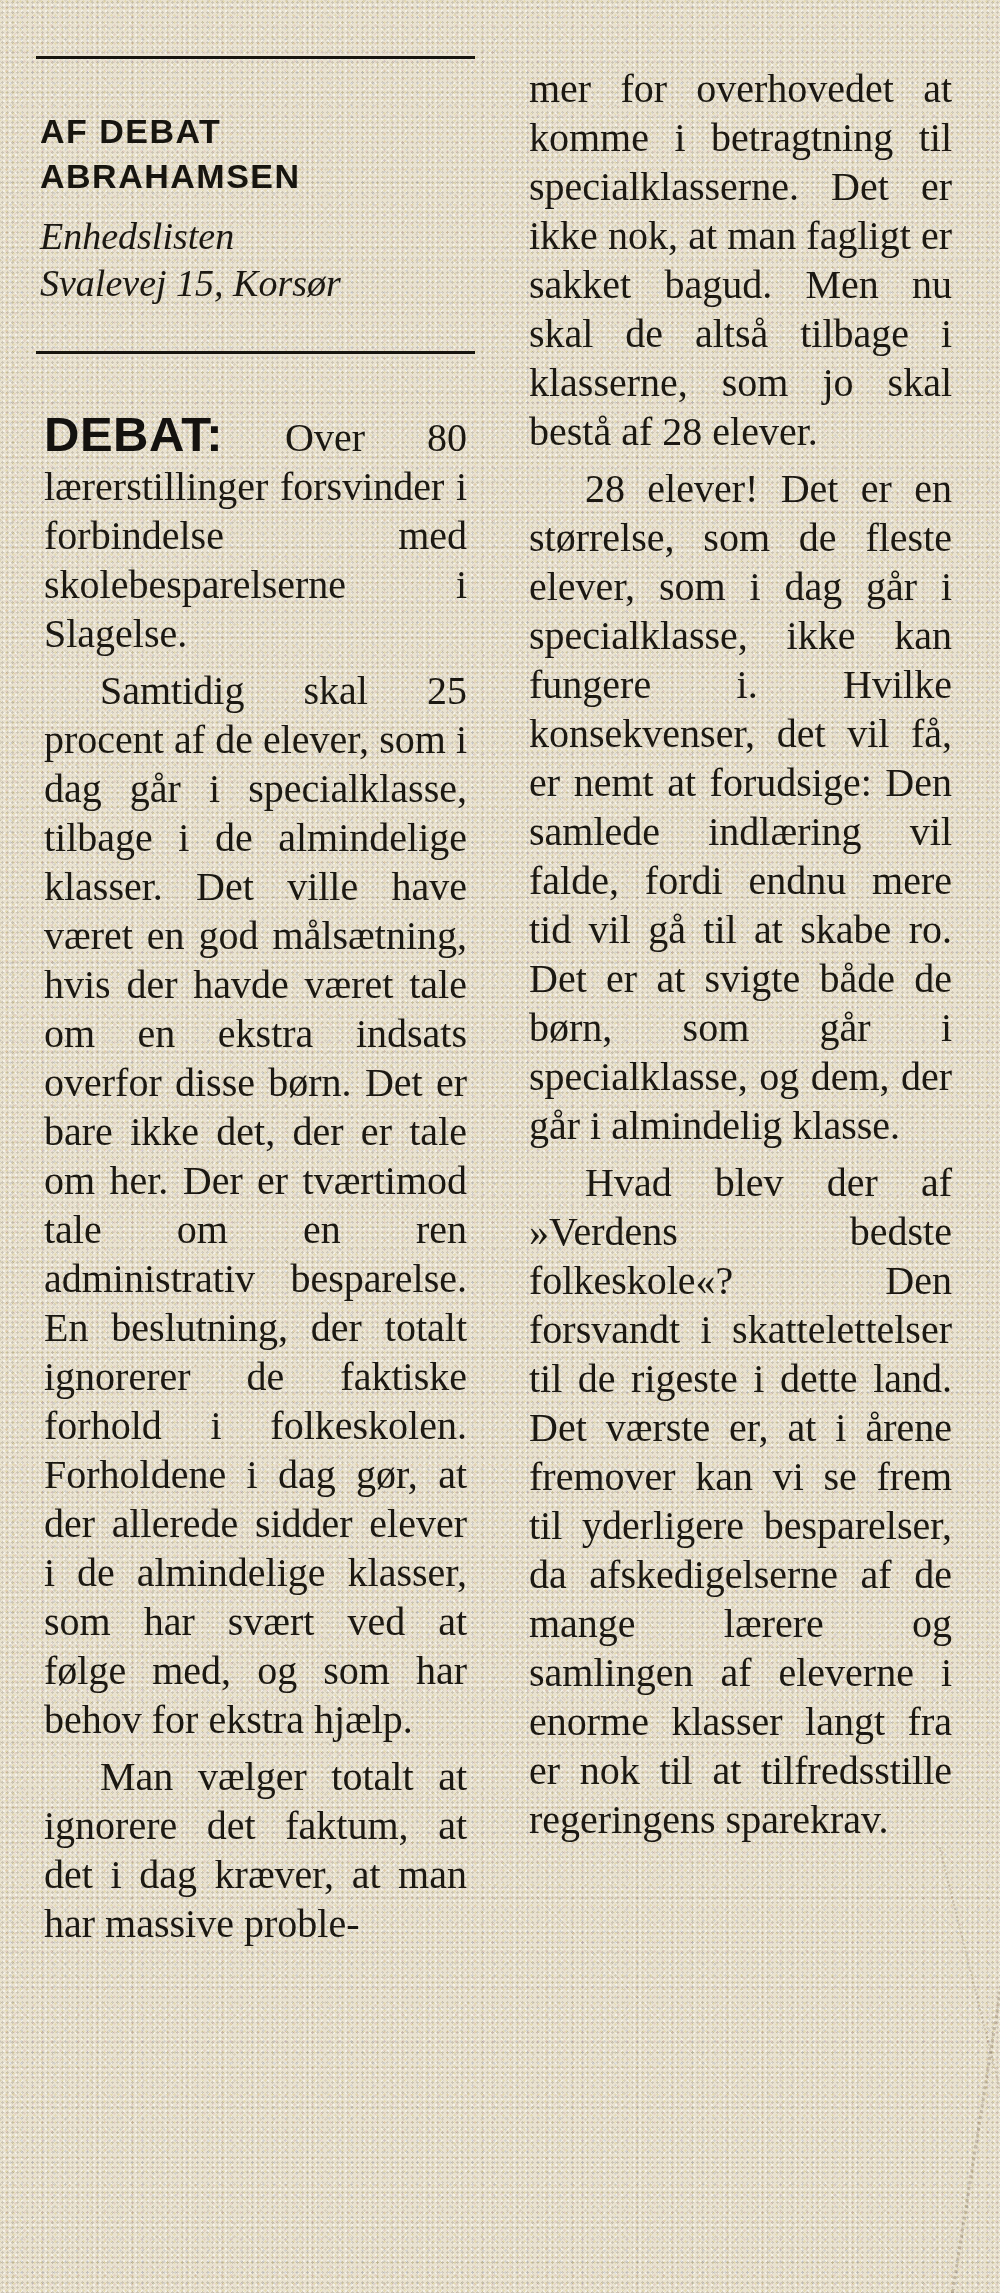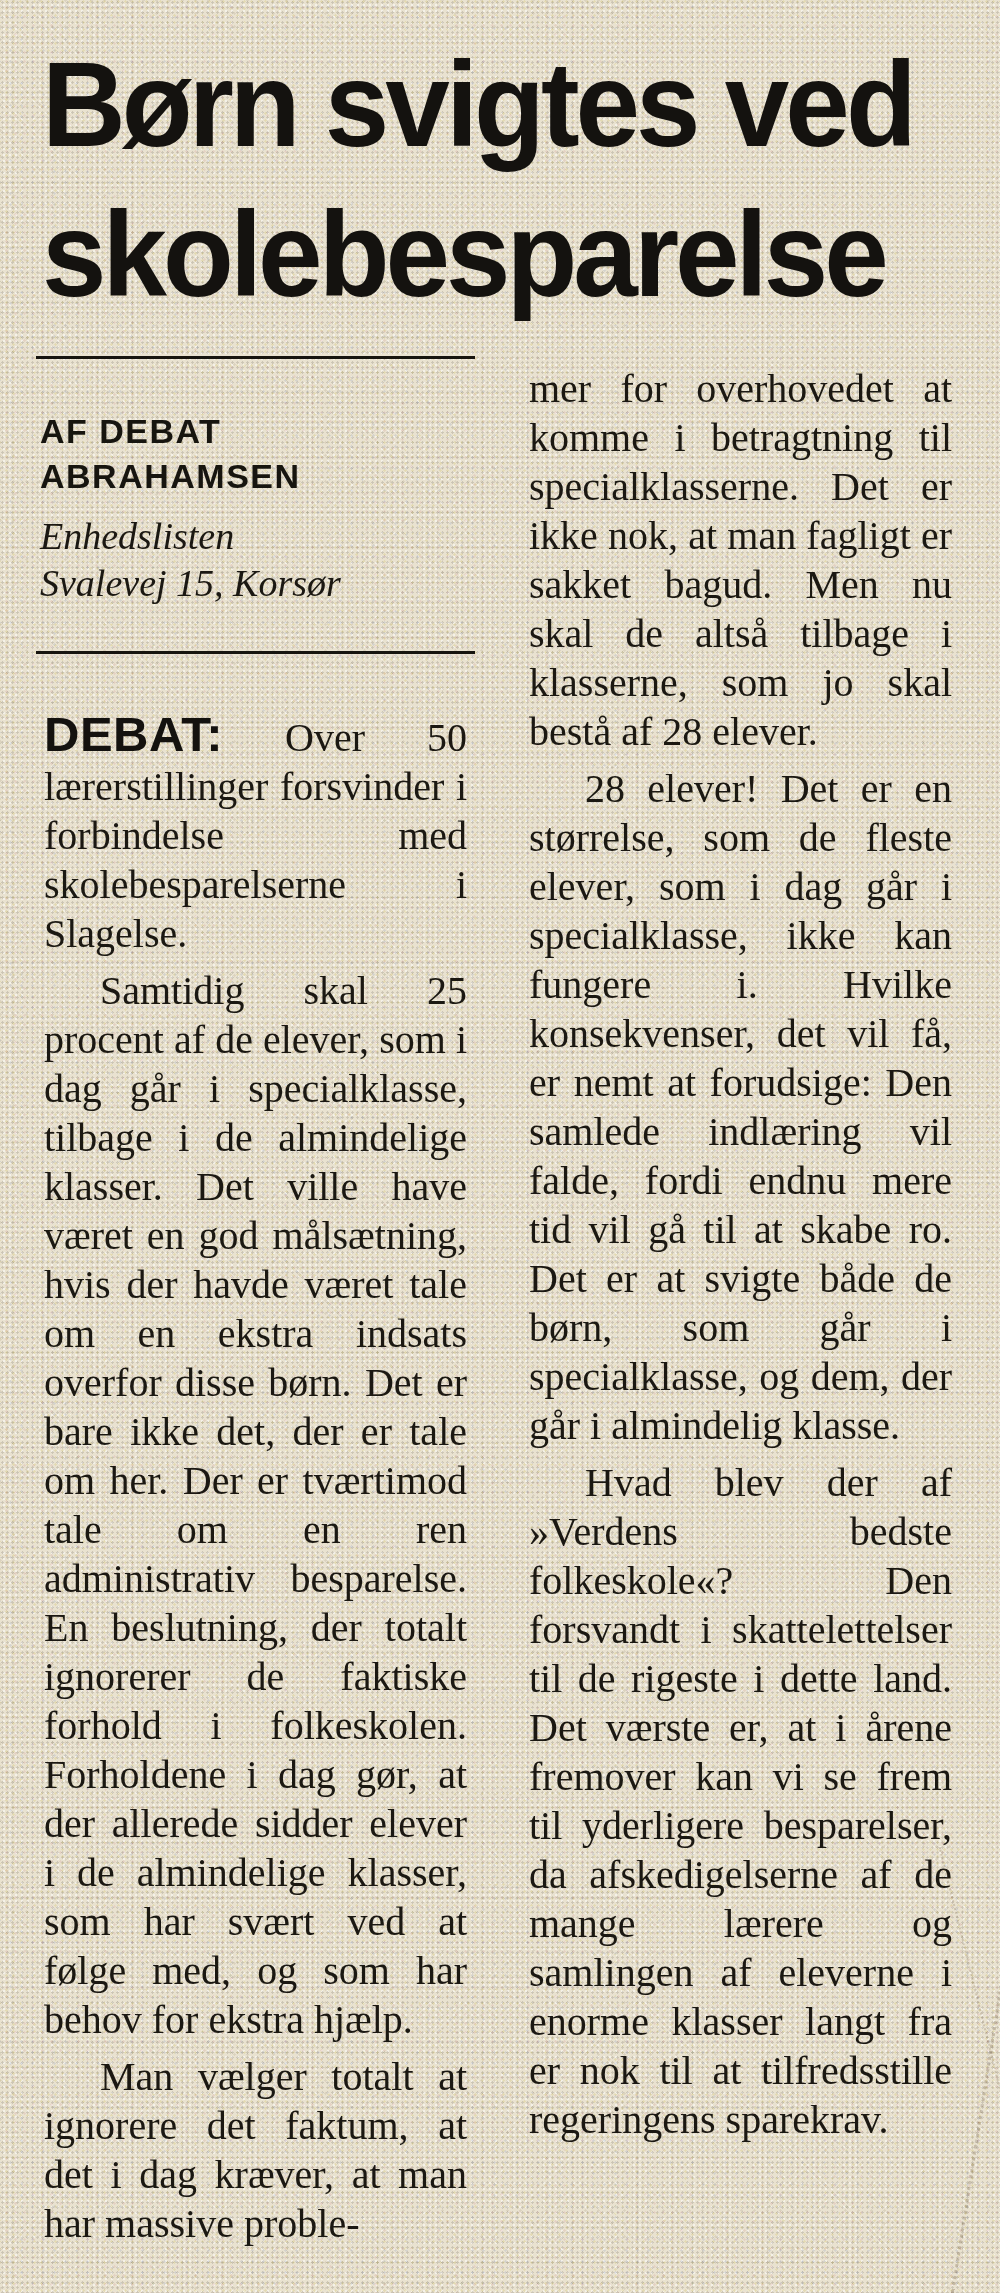--- a/index.html
+++ b/index.html
@@ -102,41 +102,37 @@
     border-left:2px dotted rgba(110,85,55,.22);
     transform:rotate(-14deg);
   }
 </style>
 </head>
 <body>
 
 <div class="paper">
   <div class="content">
 
-    <h1 class="headline">
-      <span class="hl-line">Børn svigtes ved</span>
-      <span class="hl-line">skolebesparelse</span>
-    </h1>
 
     <div class="cols">
 
       <div class="col">
         <div class="byline-block">
           <div class="byline-name">
             <div>AF DEBAT</div>
             <div>ABRAHAMSEN</div>
           </div>
           <div class="byline-detail">
             <div>Enhedslisten</div>
             <div>Svalevej 15, Korsør</div>
           </div>
         </div>
 
         <div class="body-text">
-          <p><span class="debat-label">DEBAT:</span><span> Over 50 lærerstillinger forsvinder i forbindelse med skolebesparelserne i Slagelse.</span></p>
+          <p><span class="debat-label">DEBAT:</span><span> Over 80 lærerstillinger forsvinder i forbindelse med skolebesparelserne i Slagelse.</span></p>
           <p class="indent">Samtidig skal 25 procent af de elever, som i dag går i specialklasse, tilbage i de almindelige klasser. Det ville have været en god målsætning, hvis der havde været tale om en ekstra indsats overfor disse børn. Det er bare ikke det, der er tale om her. Der er tværtimod tale om en ren administrativ besparelse. En beslutning, der totalt ignorerer de faktiske forhold i folkeskolen. Forholdene i dag gør, at der allerede sidder elever i de almindelige klasser, som har svært ved at følge med, og som har behov for ekstra hjælp.</p>
           <p class="indent">Man vælger totalt at ignorere det faktum, at det i dag kræver, at man har massive proble-</p>
         </div>
       </div>
 
       <div class="col">
         <div class="body-text">
           <p>mer for overhovedet at komme i betragtning til specialklasserne. Det er ikke nok, at man fagligt er sakket bagud. Men nu skal de altså tilbage i klasserne, som jo skal bestå af 28 elever.</p>
           <p class="indent">28 elever! Det er en størrelse, som de fleste elever, som i dag går i specialklasse, ikke kan fungere i. Hvilke konsekvenser, det vil få, er nemt at forudsige: Den samlede indlæring vil falde, fordi endnu mere tid vil gå til at skabe ro. Det er at svigte både de børn, som går i specialklasse, og dem, der går i almindelig klasse.</p>
           <p class="indent">Hvad blev der af »Verdens bedste folkeskole«? Den forsvandt i skattelettelser til de rigeste i dette land. Det værste er, at i årene fremover kan vi se frem til yderligere besparelser, da afskedigelserne af de mange lærere og samlingen af eleverne i enorme klasser langt fra er nok til at tilfredsstille regeringens sparekrav.</p>

